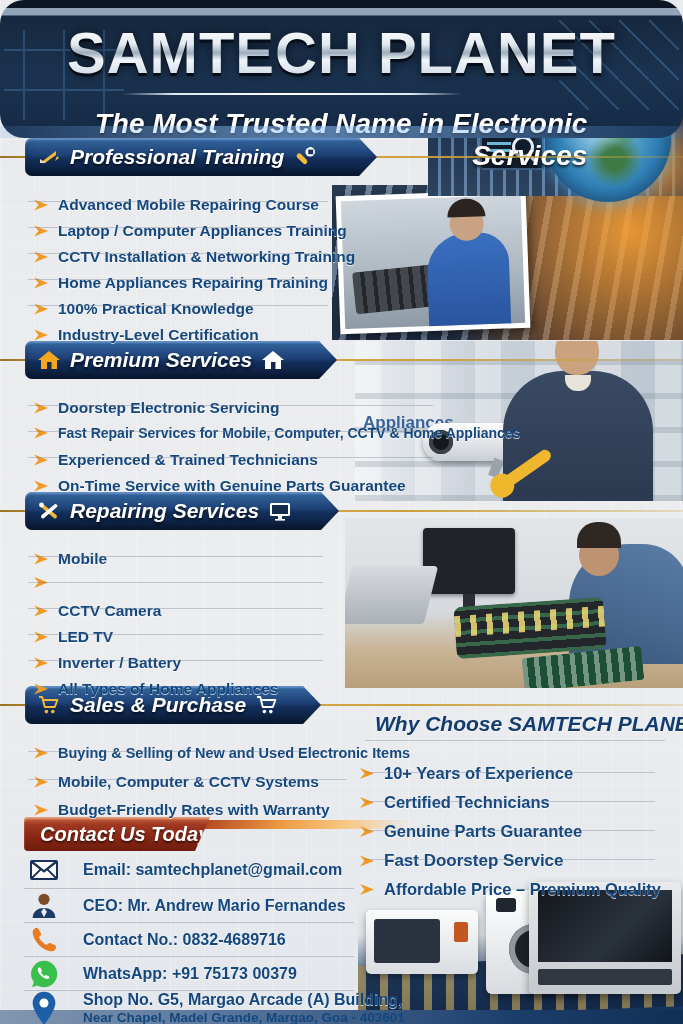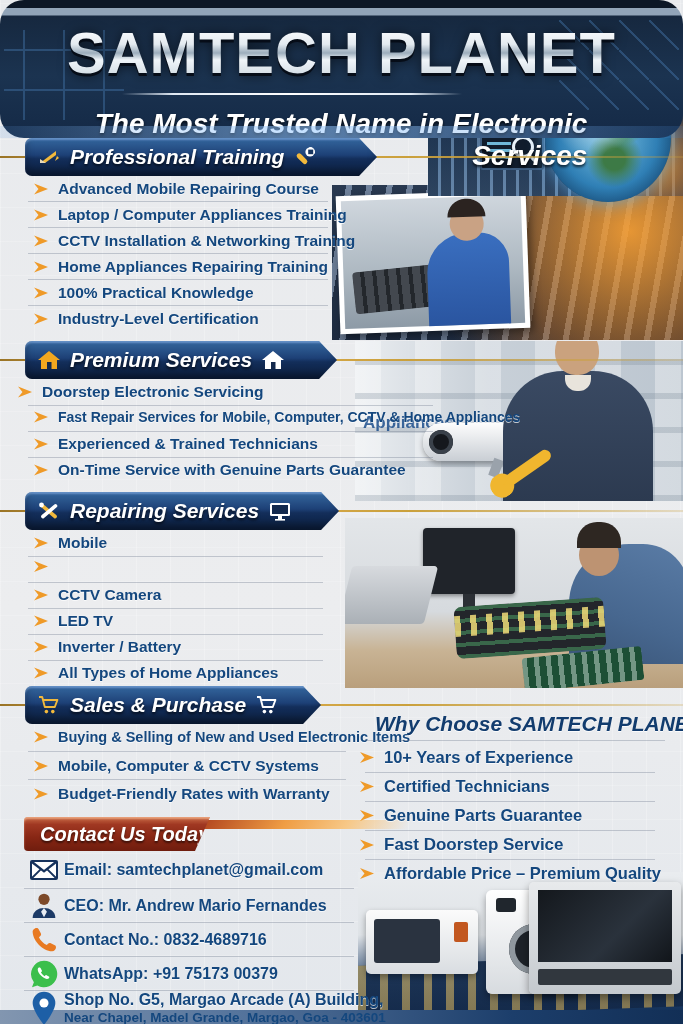--- a/index.html
+++ b/index.html
@@ -57,21 +57,21 @@
     padding:0 26px 0 12px;border-radius:7px 0 0 7px;
     background:linear-gradient(180deg,#35689f 0%,#1d4076 45%,#132e5a 55%,#0c1f3f 100%);
     clip-path:polygon(0 0,calc(100% - 18px) 0,100% 50%,calc(100% - 18px) 100%,0 100%);
     box-shadow:inset 0 -5px 8px rgba(0,0,0,.35), inset 0 2px 2px rgba(160,200,255,.5);}
   .banner .btitle{color:#fff;font-style:italic;font-weight:900;font-size:21px;white-space:nowrap;
     text-shadow:0 2px 3px rgba(0,0,0,.7);}
   .goldline{position:absolute;left:0;width:683px;height:2px;z-index:4;
     background:linear-gradient(90deg,#9a7426,#e2b054 25%,#caa03c 60%,rgba(202,160,60,.25));}
   .bicon{width:24px;height:24px;flex:0 0 auto;}
   
-  .bullet{position:absolute;display:flex;align-items:center;gap:10px;z-index:6;}
+  .bullet{position:absolute;display:flex;align-items:center;gap:10px;z-index:6;margin-top:16px;}
   .arrow{width:14px;height:13px;flex:0 0 auto;background:#ef9a28;
     clip-path:polygon(0 8%,100% 50%,0 92%,32% 50%);
     filter:drop-shadow(0 1px 1px rgba(0,0,0,.3));}
   .btext{font-weight:700;font-size:15.5px;color:#14477e;white-space:nowrap;
     text-shadow:0 1px 0 rgba(255,255,255,.7);}
   .divider{position:absolute;height:1px;background:rgba(110,120,140,.35);z-index:6;}
   
   .photo{position:absolute;overflow:hidden;z-index:1;}
   .ph-training{top:185px;left:332px;width:351px;height:155px;
     background:
@@ -135,21 +135,21 @@
     text-shadow:0 1px 0 rgba(255,255,255,.8);}
   
   .contact-banner{position:absolute;top:817px;left:24px;width:186px;height:34px;z-index:5;
     display:flex;align-items:center;padding-left:16px;border-radius:4px 0 0 4px;
     background:linear-gradient(180deg,#c96a45 0%,#a03822 22%,#872614 60%,#6f1d0e 100%);
     clip-path:polygon(0 0,100% 0,calc(100% - 15px) 100%,0 100%);
     box-shadow:inset 0 2px 2px rgba(255,200,160,.6);}
   .contact-banner .ctitle{color:#fff;font-style:italic;font-weight:900;font-size:20px;white-space:nowrap;text-shadow:0 2px 2px rgba(0,0,0,.55);}
   .contact-tail{position:absolute;top:820px;left:200px;width:210px;height:9px;z-index:4;transform:skewX(-30deg);
     background:linear-gradient(90deg,#b1451f,#ef9d44 40%,#f7c887 70%,rgba(247,200,135,0));}
-  .crow{position:absolute;display:flex;align-items:center;gap:4px;z-index:6;justify-content:center;}
+  .crow{position:absolute;display:flex;align-items:center;gap:23px;z-index:6;justify-content:center;}
   .crow .ctext{font-weight:700;font-size:16px;color:#14477e;white-space:nowrap;text-shadow:0 1px 0 rgba(255,255,255,.7);}
   .crow .sub{font-weight:700;font-size:13.5px;color:#14477e;white-space:nowrap;}
   .cicon{width:32px;height:32px;flex:0 0 auto;}
 </style>
 </head>
 <body>
 
 <div id="poster">
 
   <div class="photo ph-training">
@@ -253,21 +253,21 @@
     <svg class="bicon" viewBox="0 0 24 24">
       <path d="M12 3 L23 12 H20 V21 H4 V12 H1 Z" fill="#f2a71f"></path>
         <rect x="10" y="14" width="4.5" height="7" fill="#13294d"></rect>
     </svg>
     <span class="btitle">Premium Services</span>
     <svg class="bicon" viewBox="0 0 24 24">
       <path d="M12 3 L23 12 H20 V21 H4 V12 H1 Z" fill="#fff"></path>
         <rect x="10" y="14" width="4.5" height="7" fill="#13294d"></rect>
     </svg>
   </div>
-  <div class="bullet" style="top:383px;left:18px">
+  <div class="bullet" style="top:383px;left:34px">
       <span class="arrow"></span>
       <span class="btext">Doorstep Electronic Servicing</span>
     </div>
   <div class="divider" style="top:405px;left:28px;width:405px"></div>
   <div class="bullet" style="top:409px;left:34px">
       <span class="arrow"></span>
       <span class="btext" style="font-size:14px">Fast Repair Services for Mobile, Computer, CCTV &amp; Home Appliances</span>
     </div>
   <div class="divider" style="top:431px;left:28px;width:405px"></div>
   <div class="bullet" style="top:435px;left:34px">

